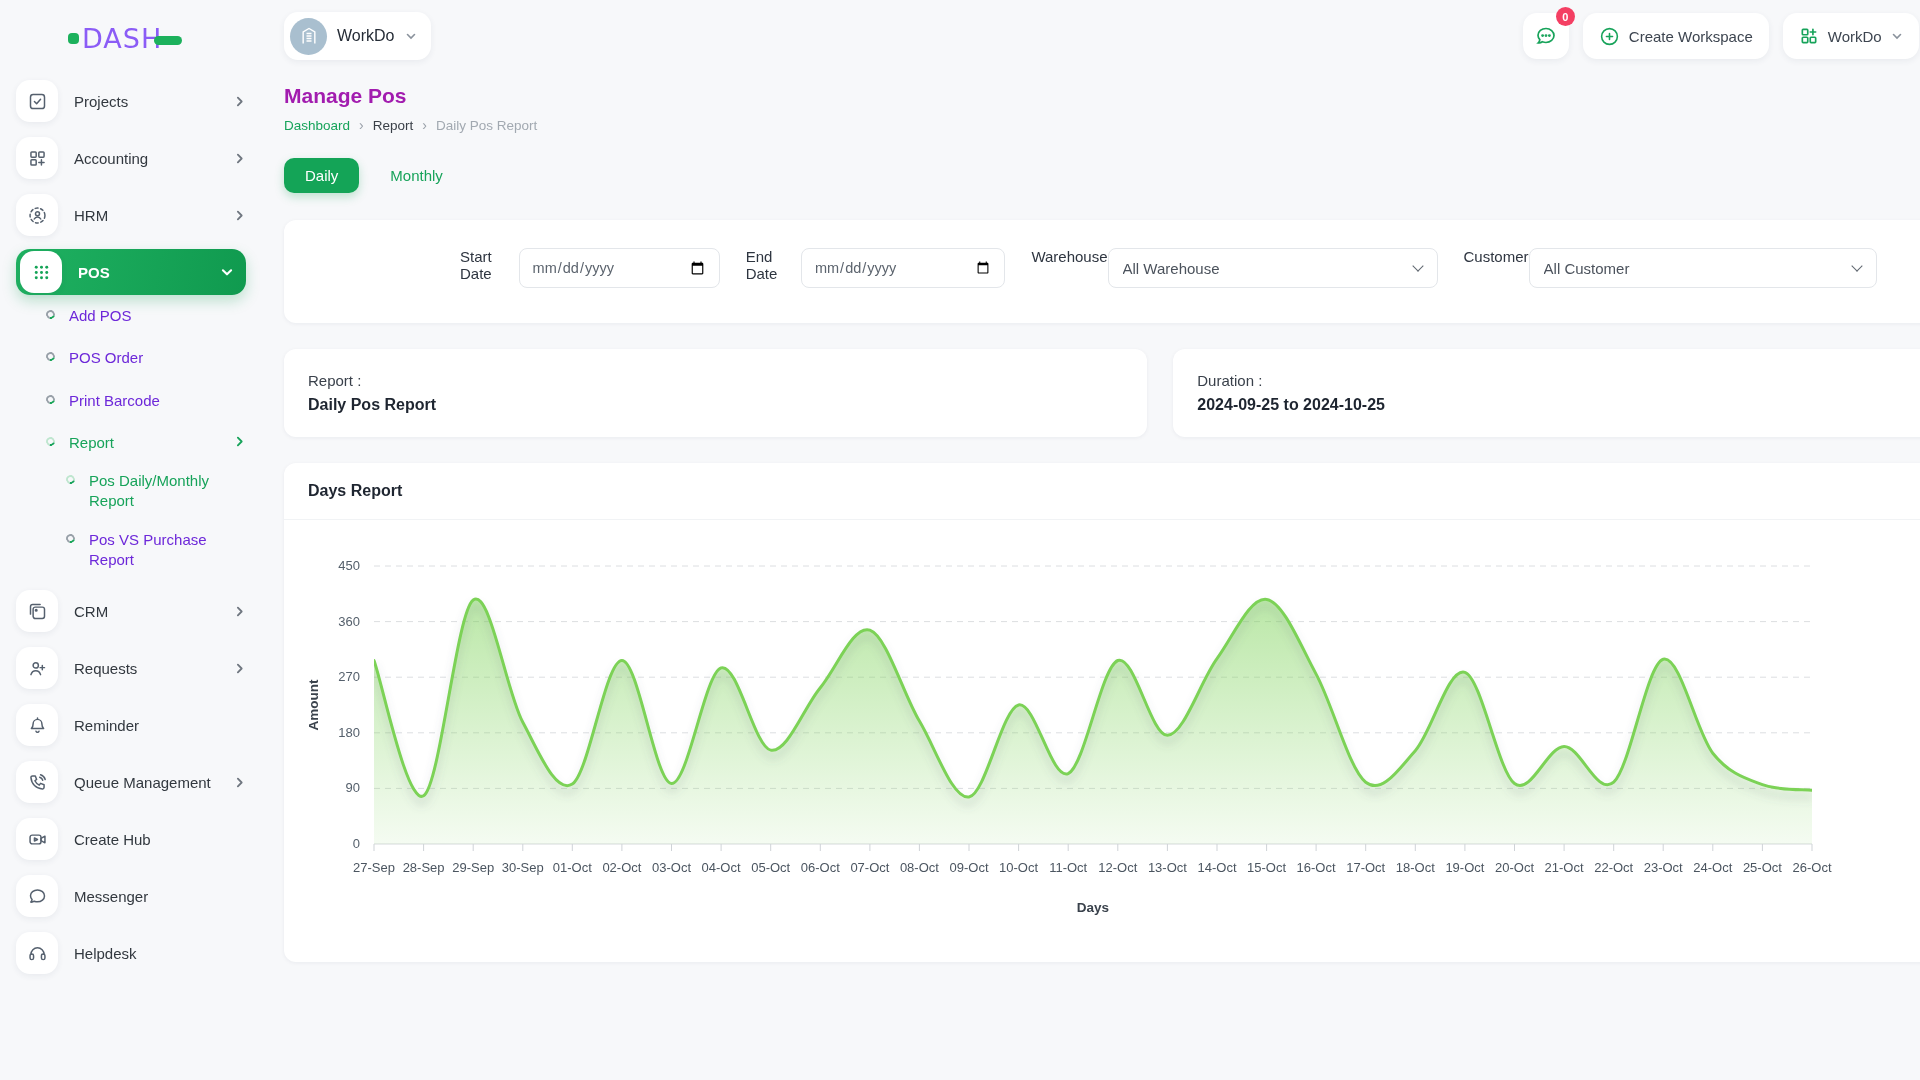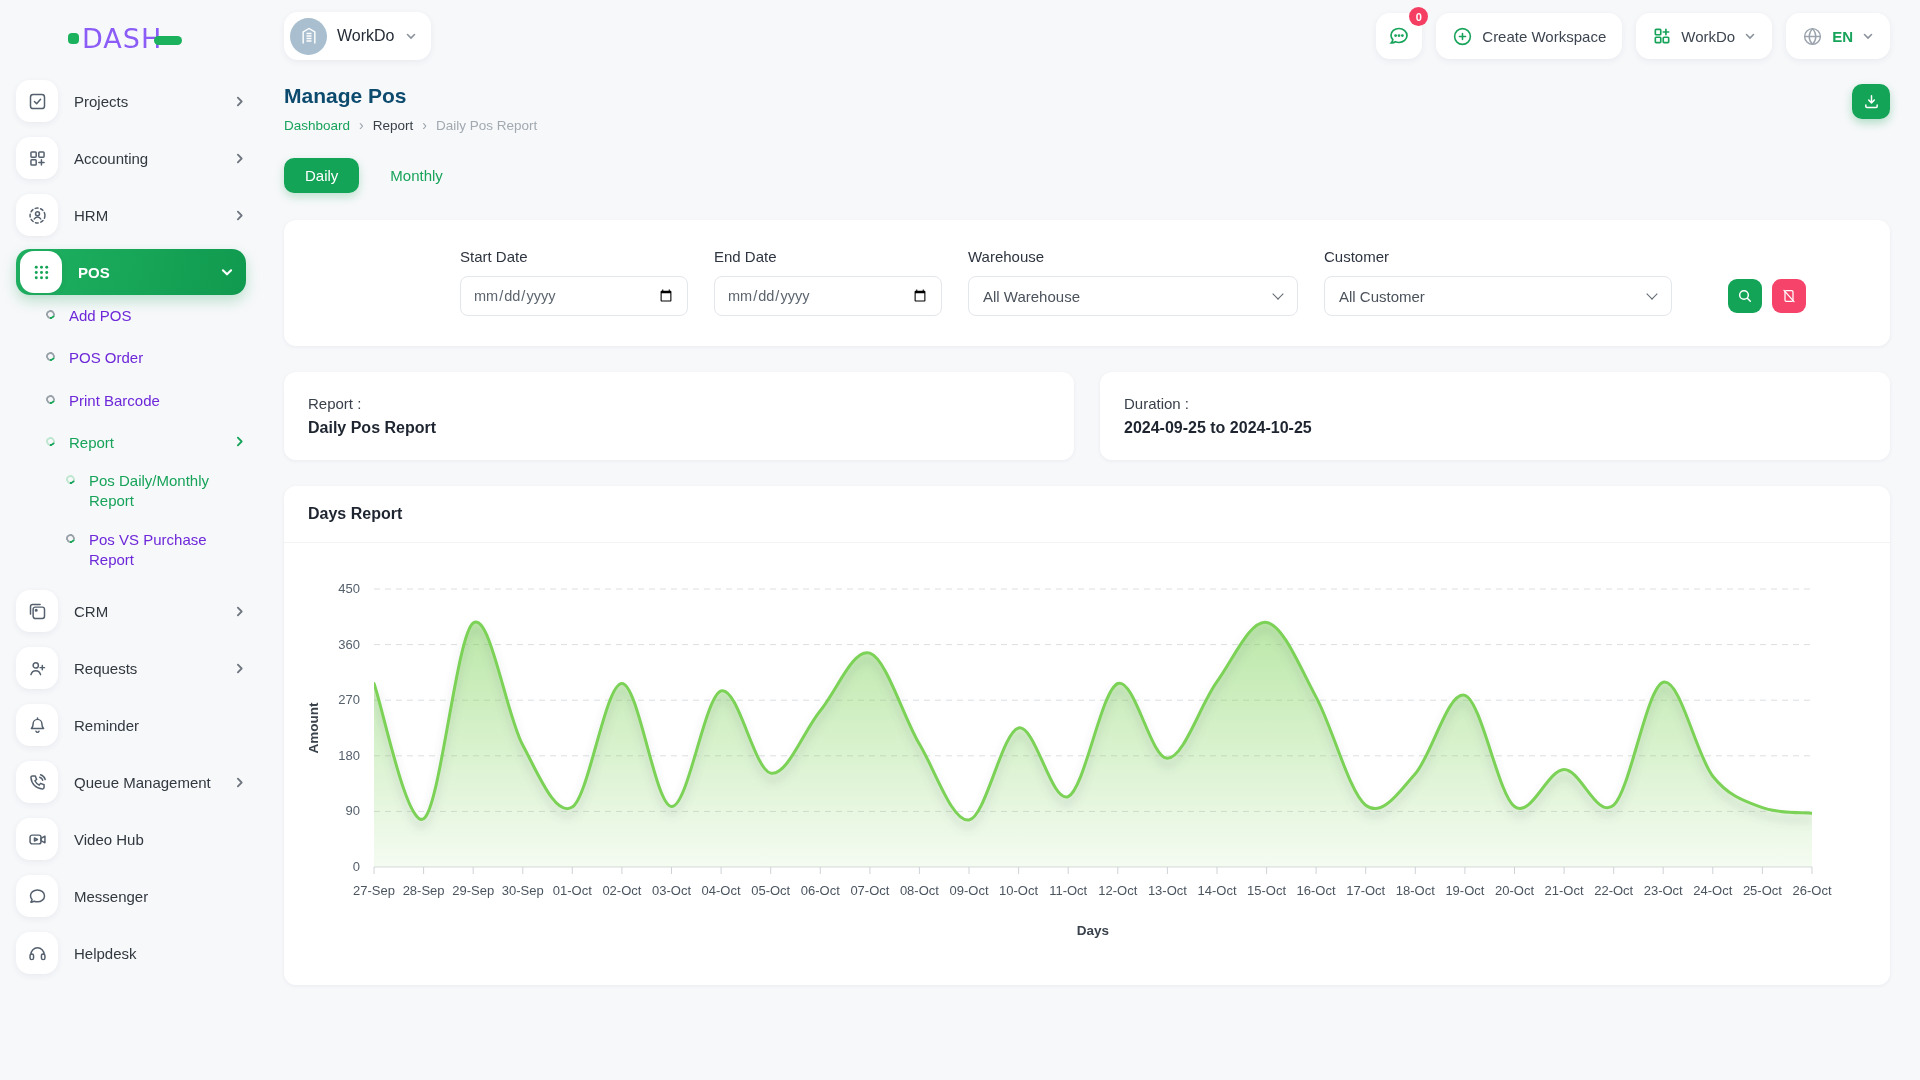--- a/index.html
+++ b/index.html
@@ -47,36 +47,36 @@
   .badge { position:absolute; top:-6px; right:-6px; min-width:19px; height:19px; border-radius:10px; background:#f43f63;
     color:#fff; font-size:11px; font-weight:700; display:flex; align-items:center; justify-content:center; padding:0 5px; }
   .hdr-btn { height:46px; padding:0 16px; gap:9px; font-size:15px; color:#3d4550; font-weight:500; }
   .hdr-btn .g { color:#17a35a; display:flex; }
   .lang-en { color:#17a35a; font-weight:600; font-size:15px;text-align:right; }
   .globe { color:#9aa3ad; display:flex; }
 
   
   .content { padding:22px 30px 0 24px; }
   .title-row { display:flex; align-items:flex-start; }
-  .page-title { font-size:21px; font-weight:700; color:#0c4a6e; }
+  .page-title { font-size:21px; font-weight:700; color:#a21caf; }
   .breadcrumb { display:flex; align-items:center; gap:9px; margin-top:9px; font-size:13.5px; }
   .bc-link { color:#17a35a; cursor:pointer; }
   .bc-mid { color:#3a4048; font-weight:500; cursor:pointer; }
   .bc-sep { color:#9aa1aa; font-size:14px; }
   .bc-last { color:#a2a9b1; }
   .dl-btn { margin-left:auto; width:38px; height:35px; border-radius:10px; background:#14a457; color:#fff; border:none;
     display:flex; align-items:center; justify-content:center; cursor:pointer; box-shadow:0 4px 10px rgba(18,160,84,.3); }
   .tabs { display:flex; align-items:center; gap:10px; margin-top:25px; }
   .tab { border:none; background:transparent; font-size:15px; font-weight:500; color:#17a35a; padding:9px 21px; border-radius:10px; cursor:pointer; }
   .tab.active { background:#14a457; color:#fff; box-shadow:0 4px 10px rgba(18,160,84,.25); }
 
   .card { background:#fff; border-radius:12px; box-shadow:0 1px 4px rgba(25,39,60,.06); }
   .filter-card { margin-top:27px; padding:28px 26px 30px; display:flex; gap:26px; }
   .filter-spacer { flex:0 0 124px; }
-  .field { display:flex; flex-direction:column; }
+  .field { display:flex; }
   .field label { font-size:15px; font-weight:500; color:#2e3540; margin-bottom:11px; }
   .field input[type=date] { width:228px; height:40px; border:1px solid #e3e6ea; border-radius:8px; padding:0 12px;
     font-family:inherit; font-size:14.5px; color:#5c646e; background:#fff; }
   .select-wrap { position:relative; }
   .select-wrap select { appearance:none; -webkit-appearance:none; height:40px; border:1px solid #e3e6ea; border-radius:8px;
     padding:0 36px 0 14px; font-family:inherit; font-size:15px; color:#4b525c; background:#fff; width:100%; }
   .select-wrap::after { content:""; position:absolute; right:16px; top:14px; width:7px; height:7px;
     border-right:1.8px solid #5f6770; border-bottom:1.8px solid #5f6770; transform:rotate(45deg); pointer-events:none; }
   .w-warehouse { width:330px; }
   .w-customer { width:348px; }
@@ -267,21 +267,21 @@
           </span>
   </div>
         <div class="nav-item ">
     <span class="nav-icon-card">
             <svg width="21" height="21" viewBox="0 0 24 24" fill="none" stroke="currentColor" stroke-width="1.7" stroke-linecap="round" stroke-linejoin="round">
               <rect x="3.5" y="7" width="12.5" height="10" rx="2.5"></rect>
               <path d="m16 10.7 4.5-2.5v7.6L16 13.3z"></path>
               <path d="m8.5 10.3 3.5 1.7-3.5 1.7z"></path>
             </svg>
           </span>
-    <span class="nav-label">Video Hub</span>
+    <span class="nav-label">Create Hub</span>
 
   </div>
         <div class="nav-item ">
     <span class="nav-icon-card">
             <svg width="21" height="21" viewBox="0 0 24 24" fill="none" stroke="currentColor" stroke-width="1.7" stroke-linecap="round" stroke-linejoin="round">
               <path d="M12 4.5c-4.4 0-8 2.9-8 6.6 0 1.6.7 3 1.8 4.2-.1 1.1-.5 2.3-1.5 3.1 1.5.2 3-.3 4-1 1.1.4 2.4.7 3.7.7 4.4 0 8-3 8-6.8S16.4 4.5 12 4.5z"></path>
             </svg>
           </span>
     <span class="nav-label">Messenger</span>
 

